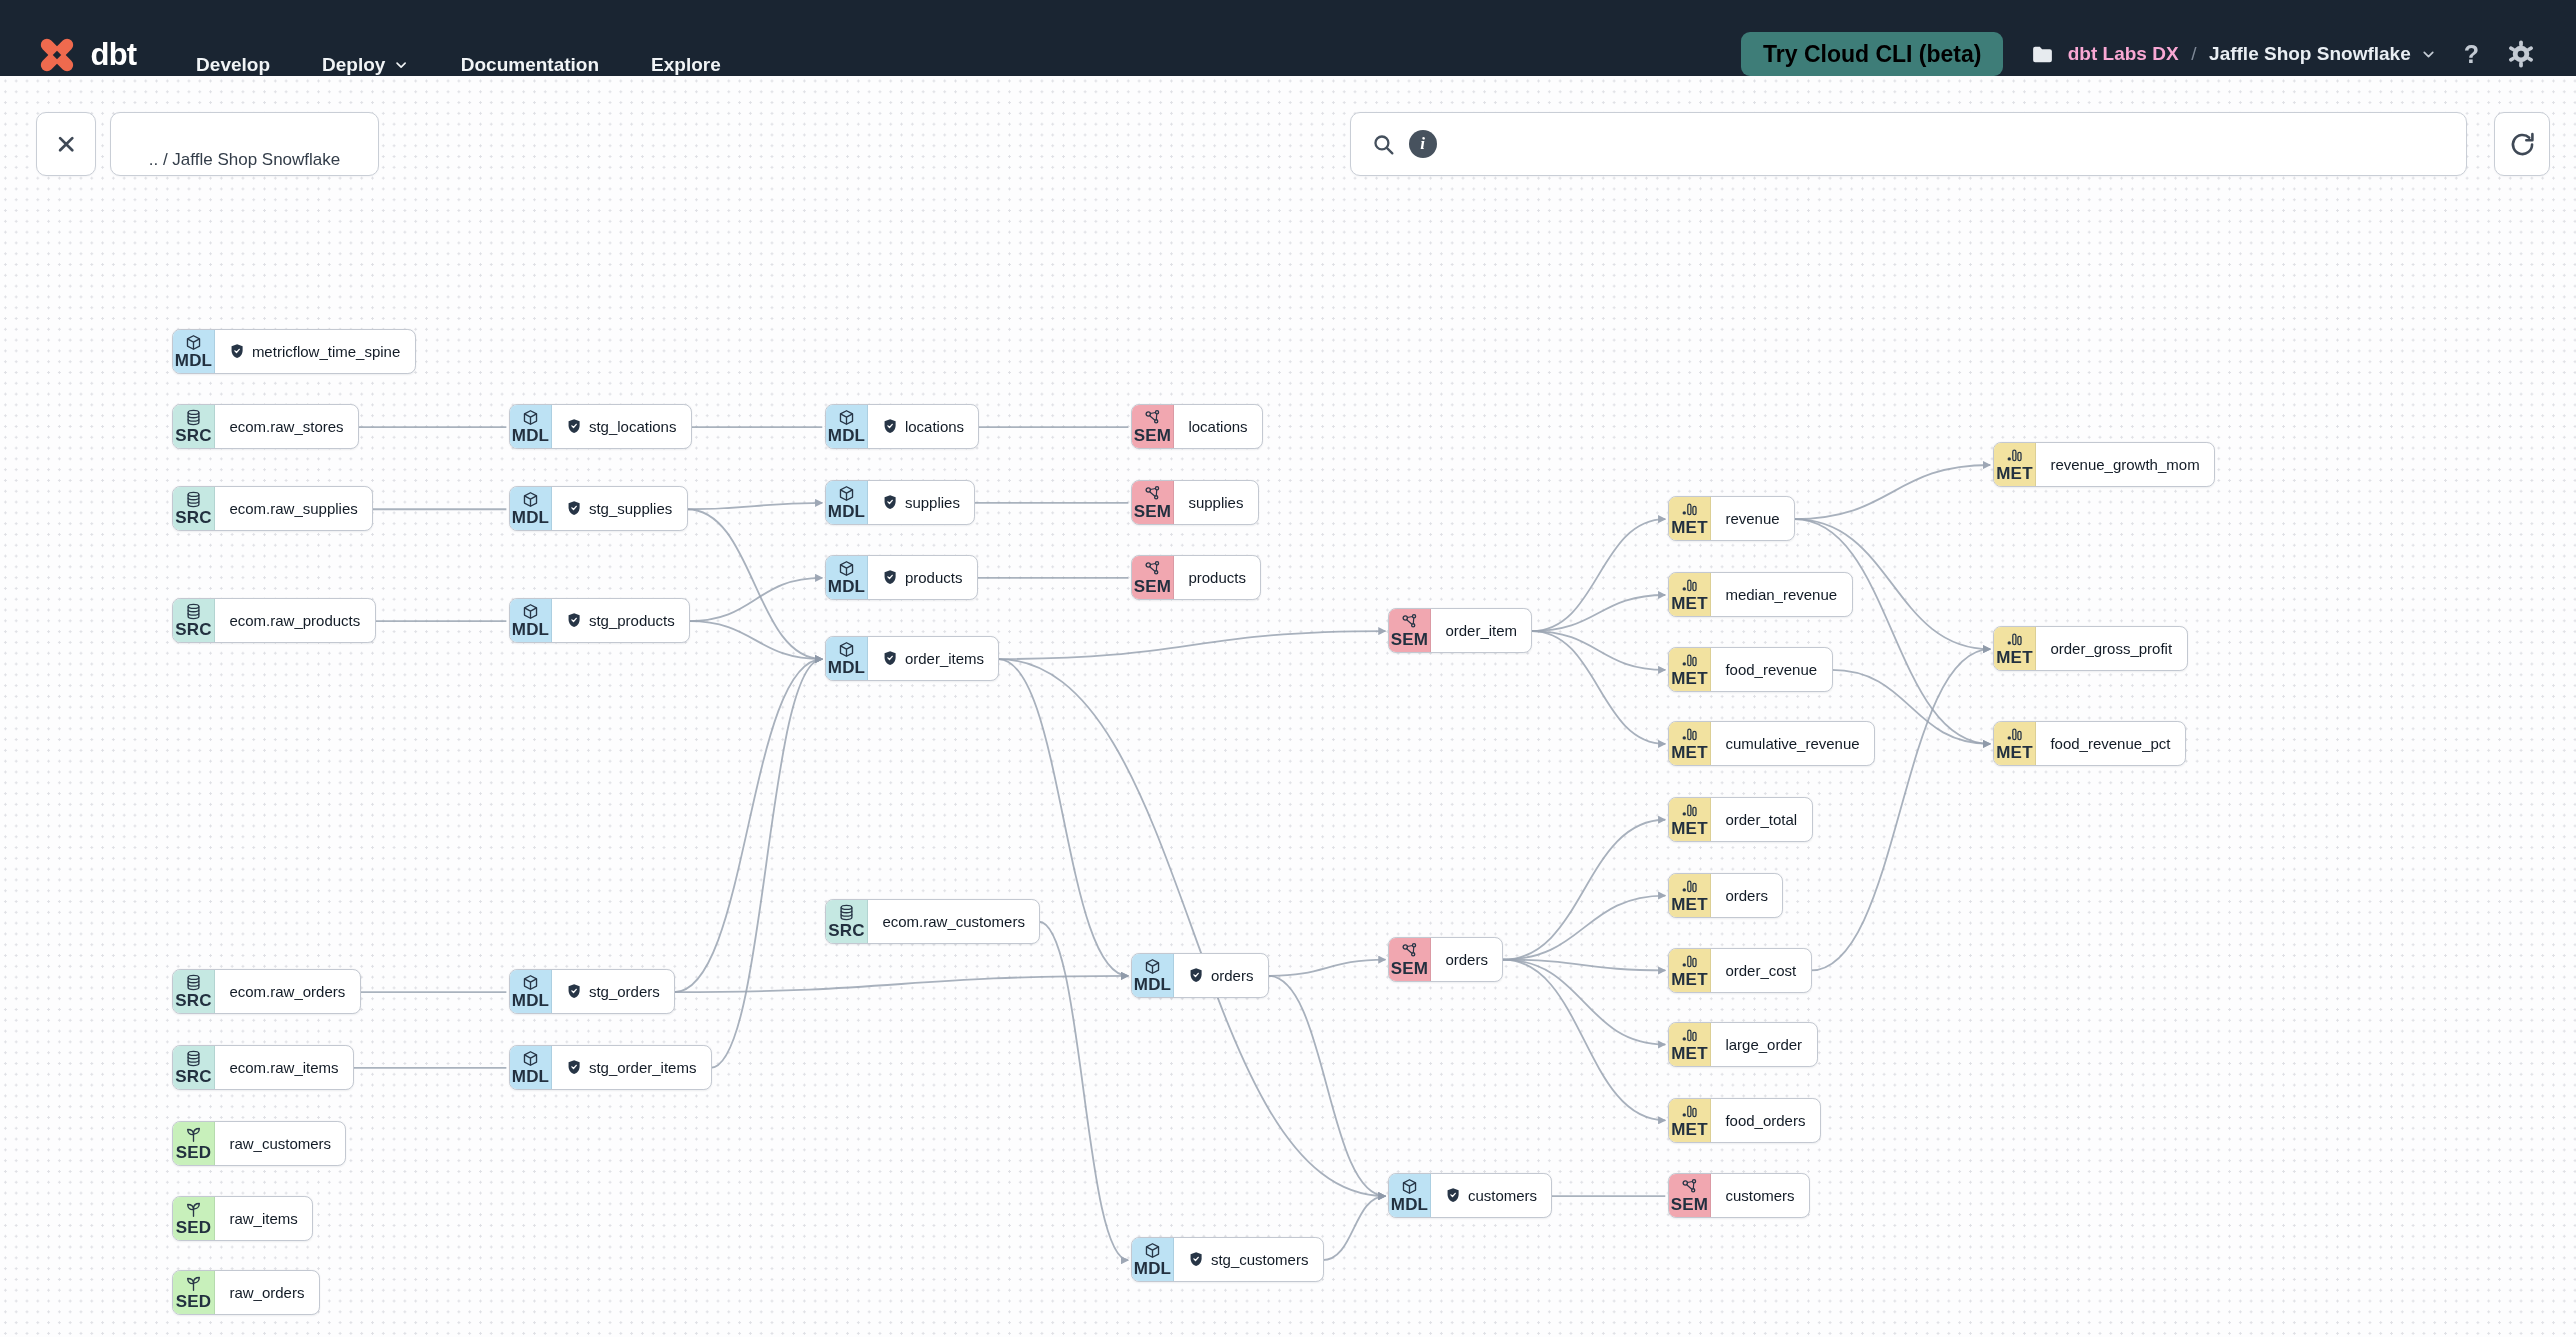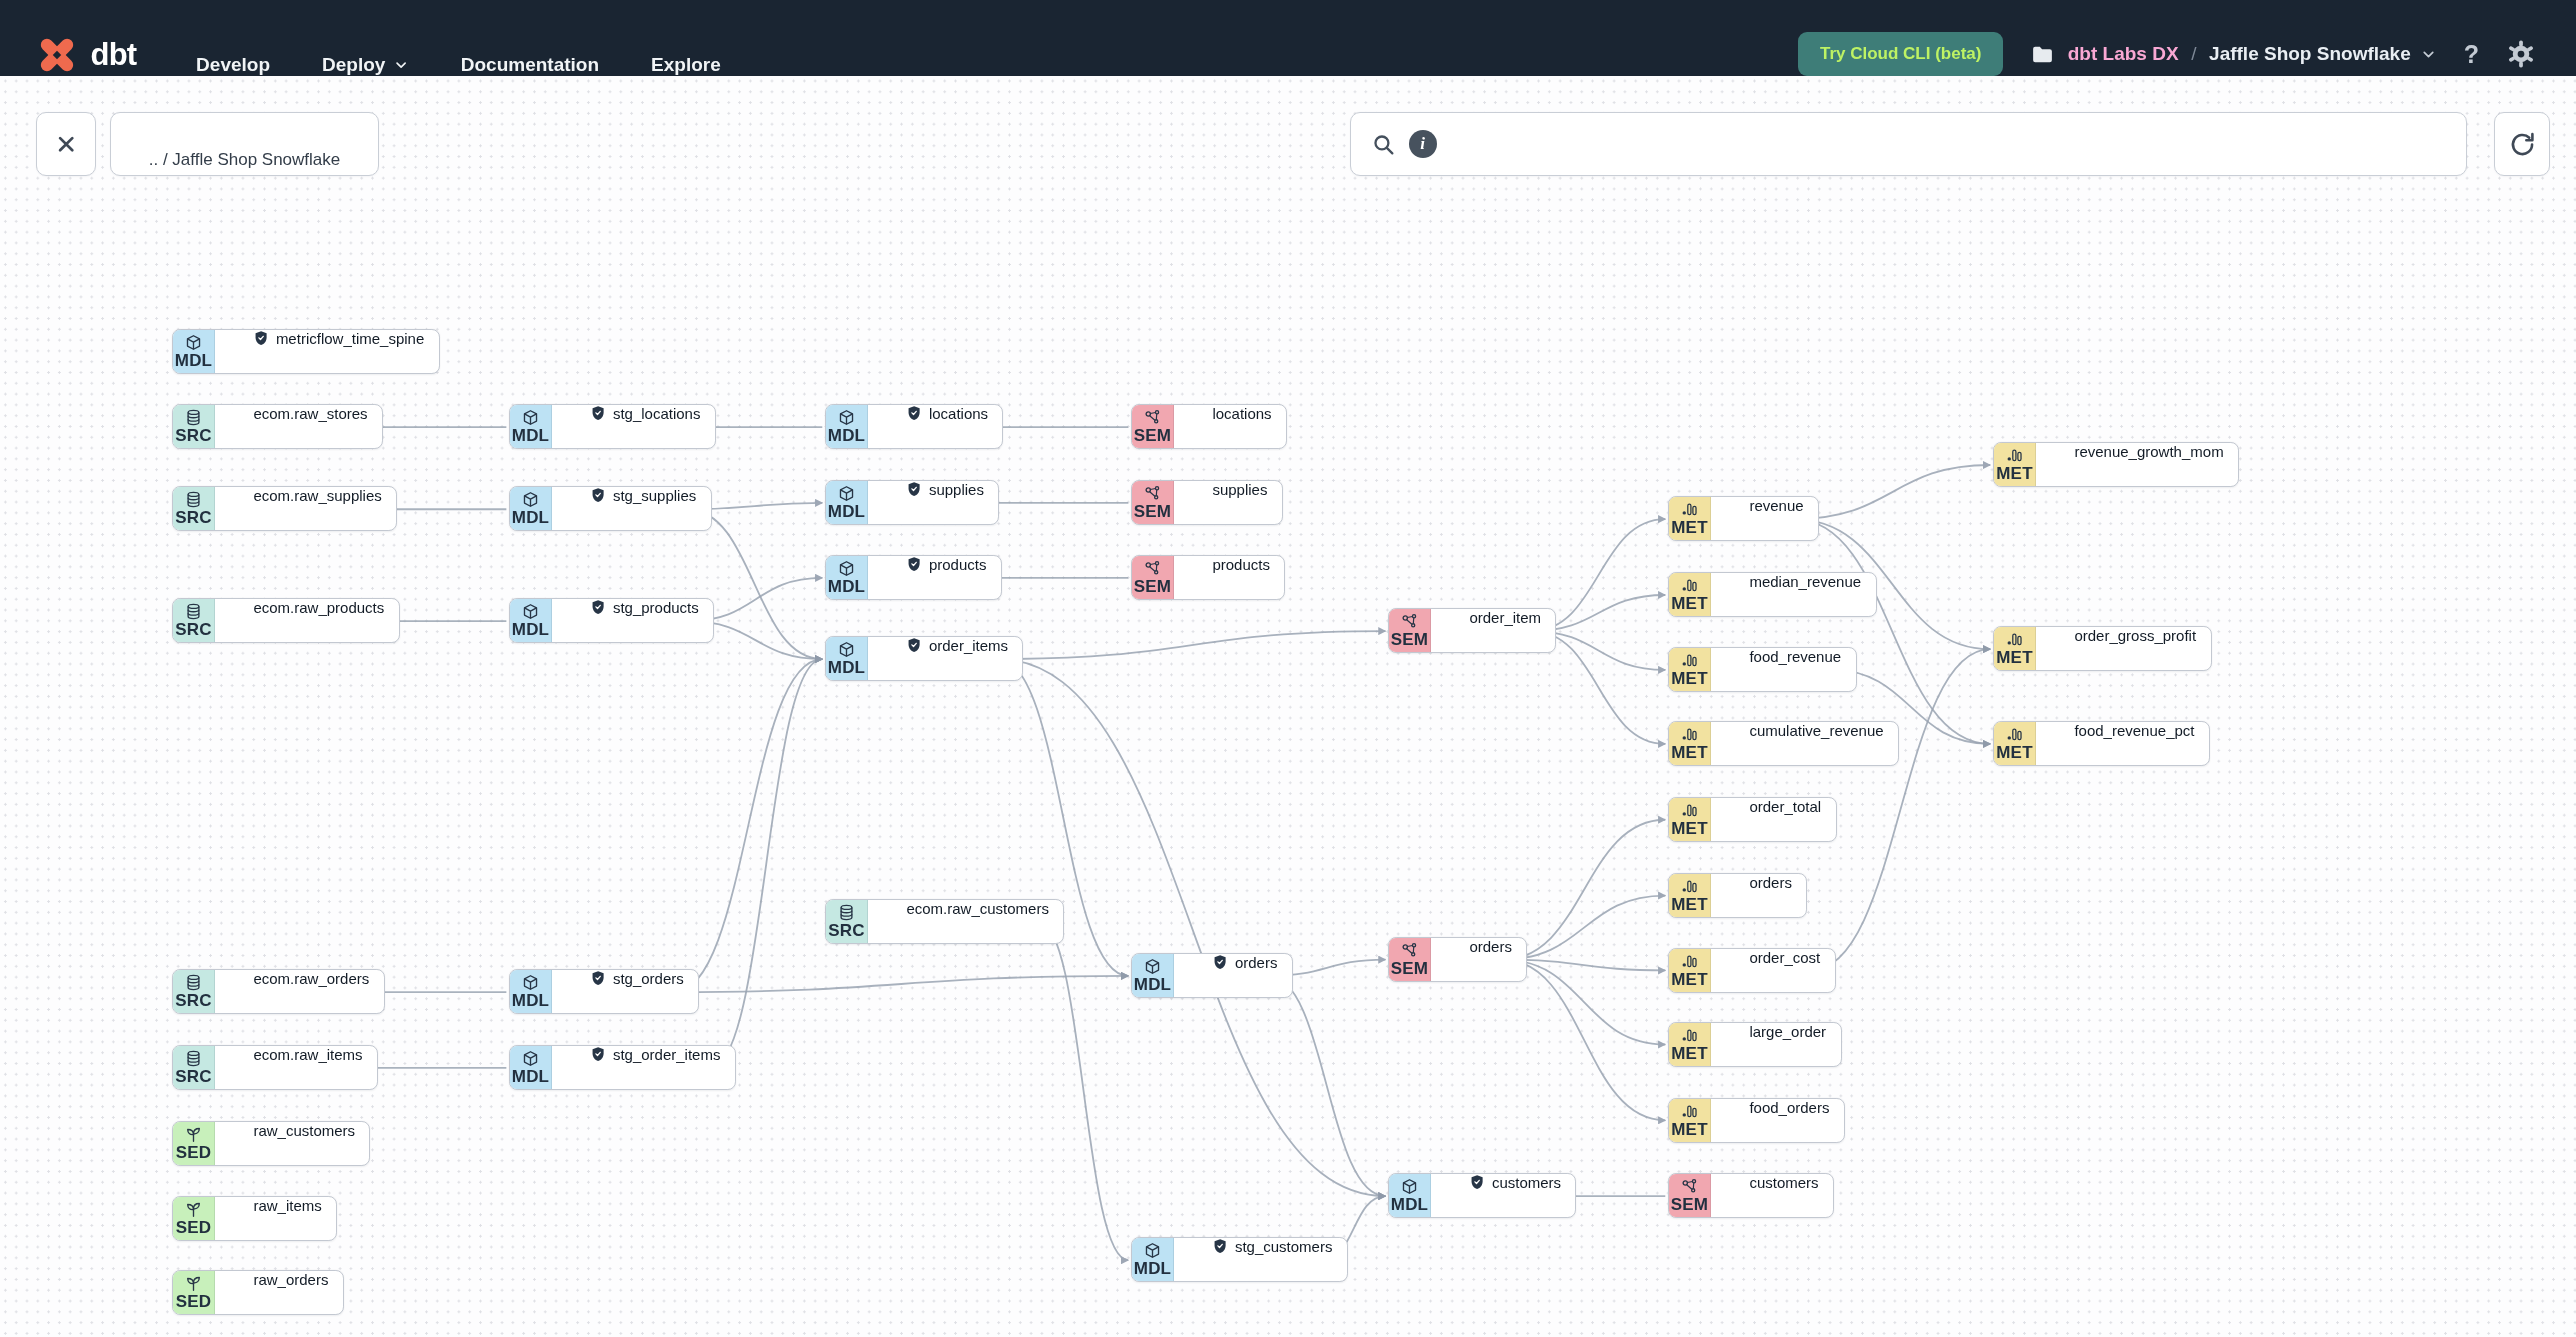--- a/index.html
+++ b/index.html
@@ -18,21 +18,21 @@
     background:#1a2532; display:flex; align-items:flex-end; z-index:10;
     padding:0 40px 0 36px;
   }
   .logo-wrap { display:flex; align-items:center; gap:12.6px; }
   .logo-mark { width:42px; height:42px; display:block; }
   .logo-word { color:#ffffff; font-size:31px; font-weight:800; letter-spacing:-0.9px; }
   .nav-menu { display:flex; align-items:center; gap:52px; margin-left:60px; }
   .nav-item { color:#f1f4f6; font-size:19px; font-weight:600; cursor:pointer; display:flex; align-items:center; gap:7.2px; }
   .nav-right { margin-left:auto; display:flex; align-items:center; gap:27px; }
   .cta-btn {
-    background:#3e7d78; color:#bef264; font-size:17px; font-weight:600;
+    background:#3e7d78; color:#000000; font-size:23px; font-weight:600;
     border:none; border-radius:9px; height:44px; padding:0 21.7px; cursor:pointer;
     font-family:"Liberation Sans", sans-serif;
   }
   .acct { display:flex; align-items:center; gap:12.6px; }
   .acct-name { color:#f9a8d4; font-size:19px; font-weight:700; }
   .acct-sep { color:#7d8896; font-size:19px; }
   .proj-name { color:#e9eef3; font-size:19px; font-weight:700; display:flex; align-items:center; gap:9px; cursor:pointer; }
   .help-q { color:#c3cad3; font-size:25px; font-weight:700; cursor:pointer; }
   .icon-btn { display:flex; align-items:center; cursor:pointer; }
 
@@ -66,21 +66,21 @@
     background:#ffffff; border:1.4px solid #c3c8d1; border-radius:8.1px;
     box-shadow:0 0.9px 1.8px rgba(20,30,40,0.07); cursor:pointer;
   }
   .badge {
     width:42px; border-radius:6.8px 0 0 6.8px; display:flex; flex-direction:column;
     align-items:center; justify-content:center; gap:0.9px;
     border-right:0.9px solid rgba(30,40,55,0.10);
   }
   .badge svg { display:block; }
   .btext { font-size:17px; font-weight:600; color:#22303f; letter-spacing:0.2px; line-height:1; }
-  .nlabel { display:flex; align-items:flex-start; padding:0 14.4px; gap:6.3px; white-space:nowrap;margin-left:24px; }
+  .nlabel { display:flex; align-items:center; padding:0 14.4px; gap:6.3px; white-space:nowrap; }
   .nname { font-size:15px; font-weight:500; color:#121b26; }
 </style>
 </head>
 <body>
 
 <svg id="edges" viewBox="0 0 2854 1482" width="2576" height="1338">
   <defs>
     <marker id="arrow" markerUnits="userSpaceOnUse" markerWidth="9" markerHeight="9" refX="8" refY="4.5" orient="auto">
       <path d="M0 0 L9 4.5 L0 9 Z" fill="#8e99a9"></path>
     </marker>

